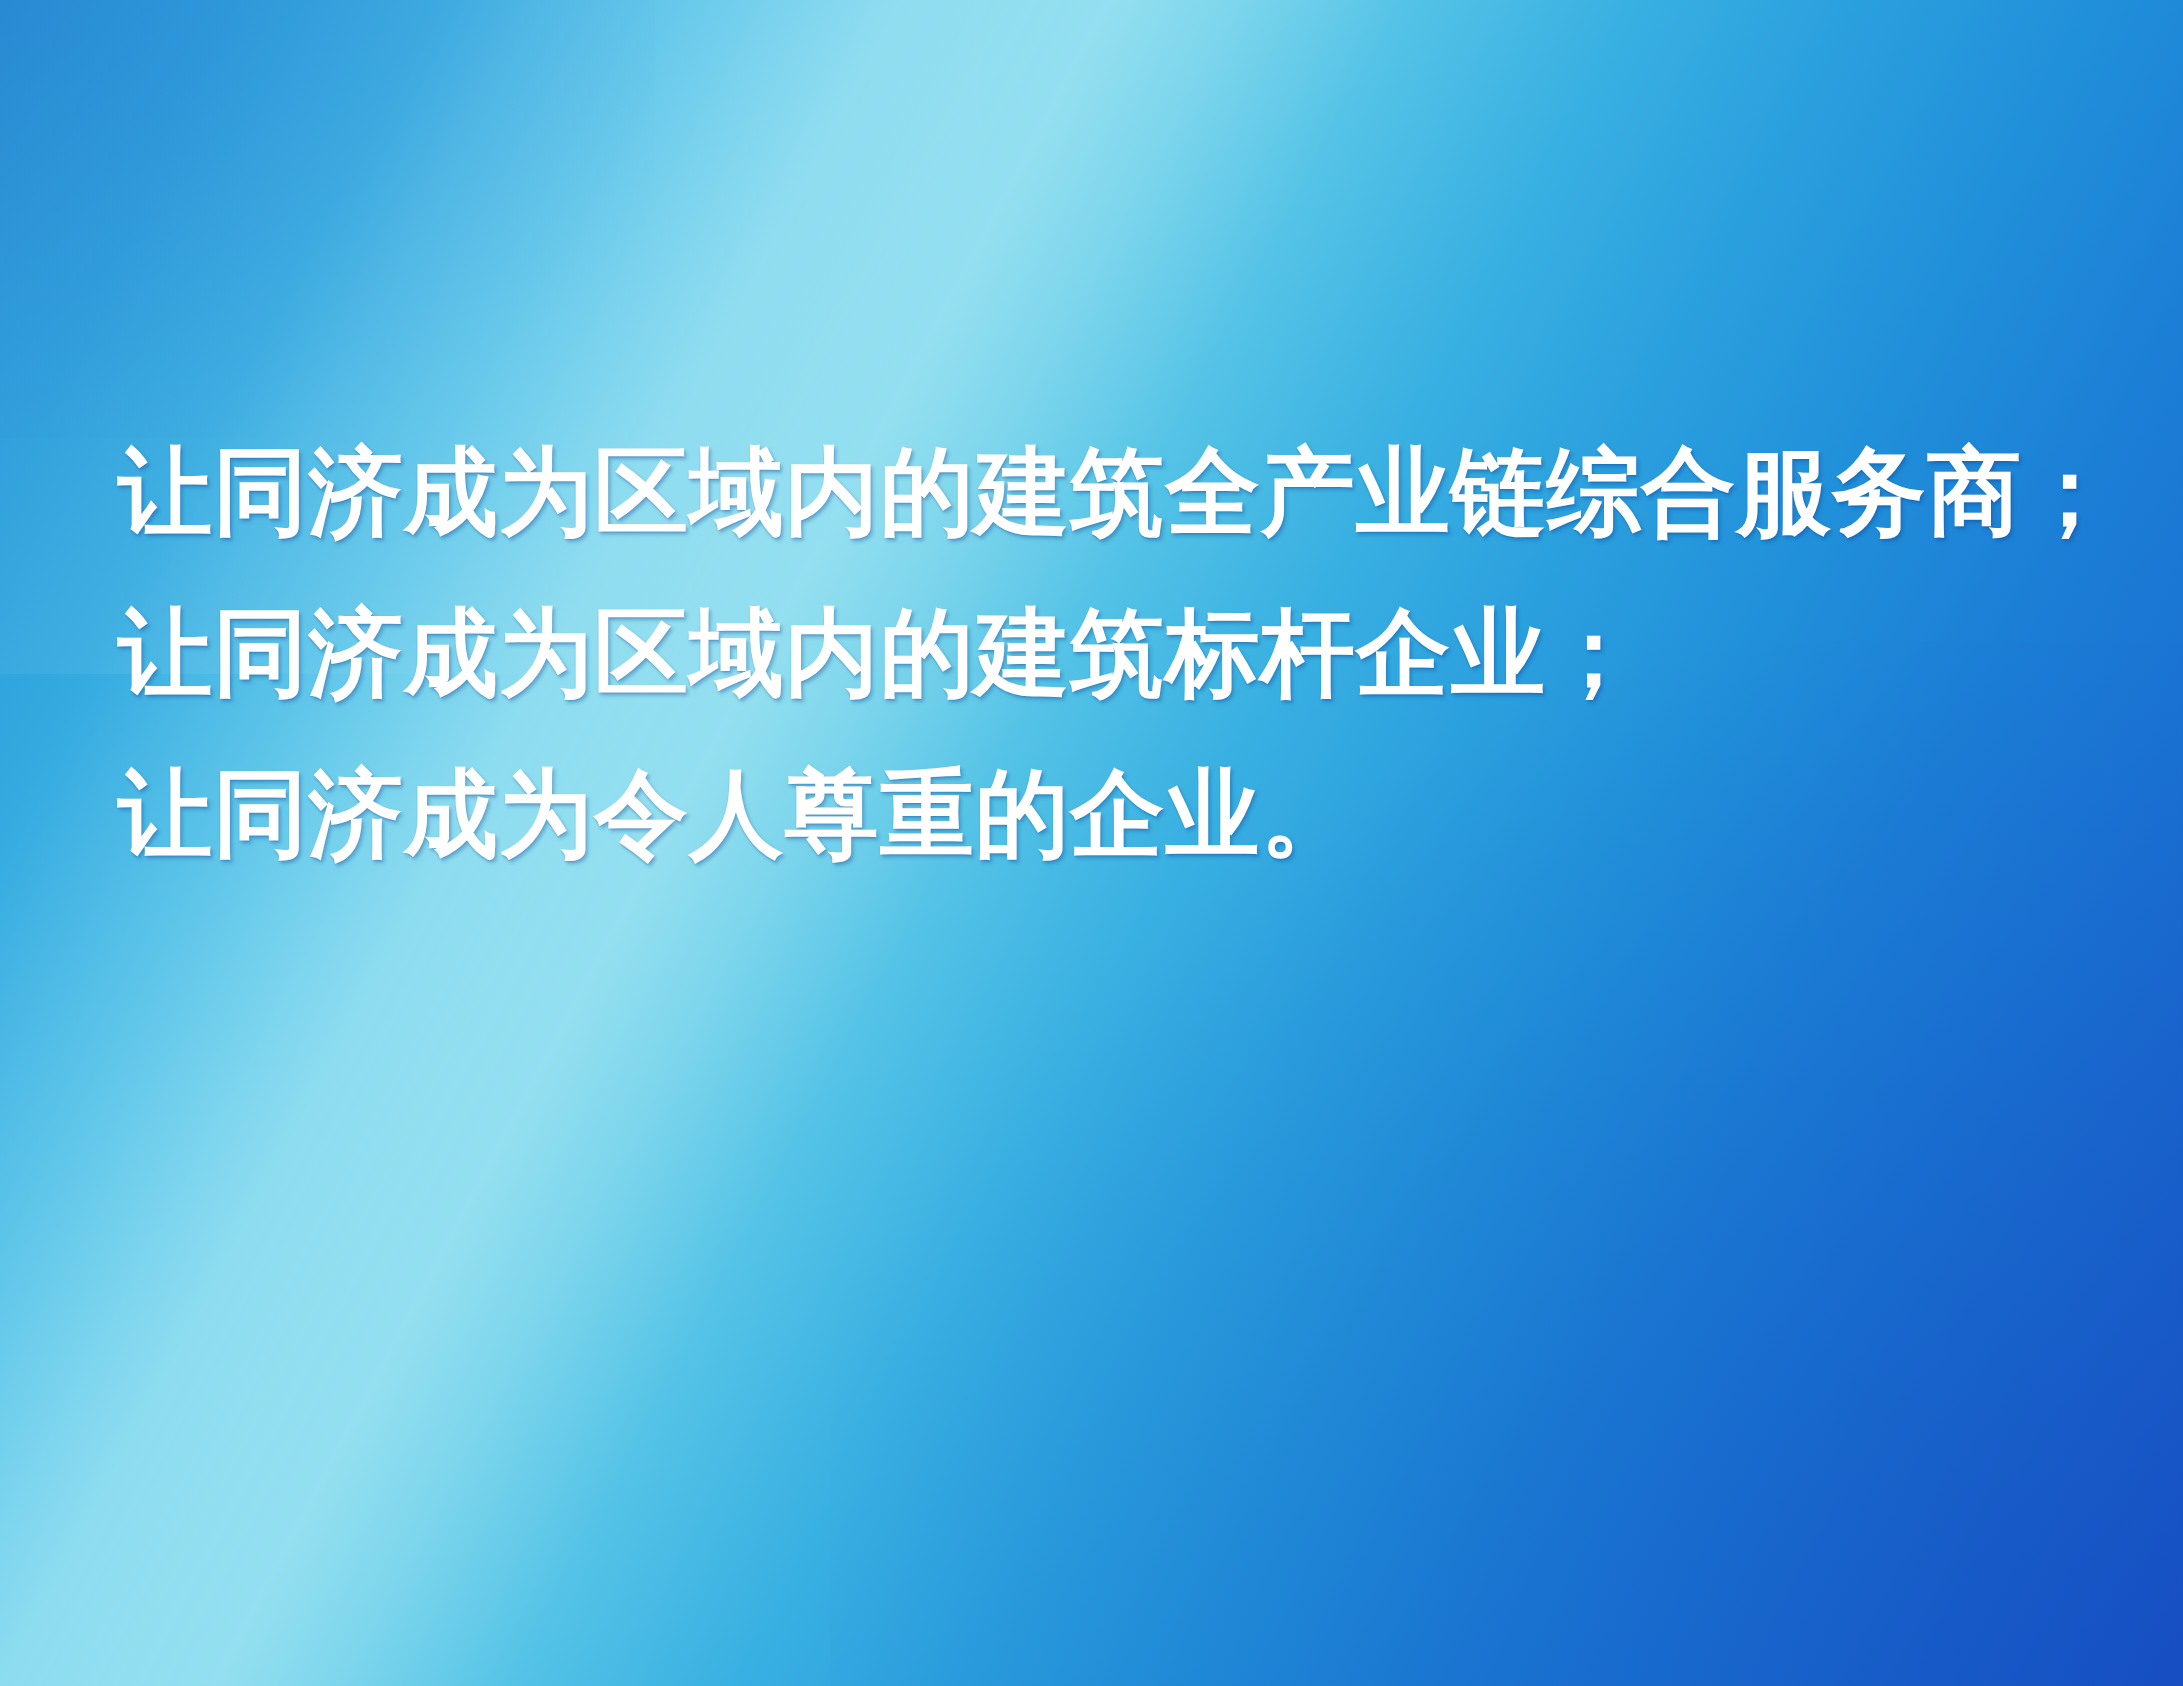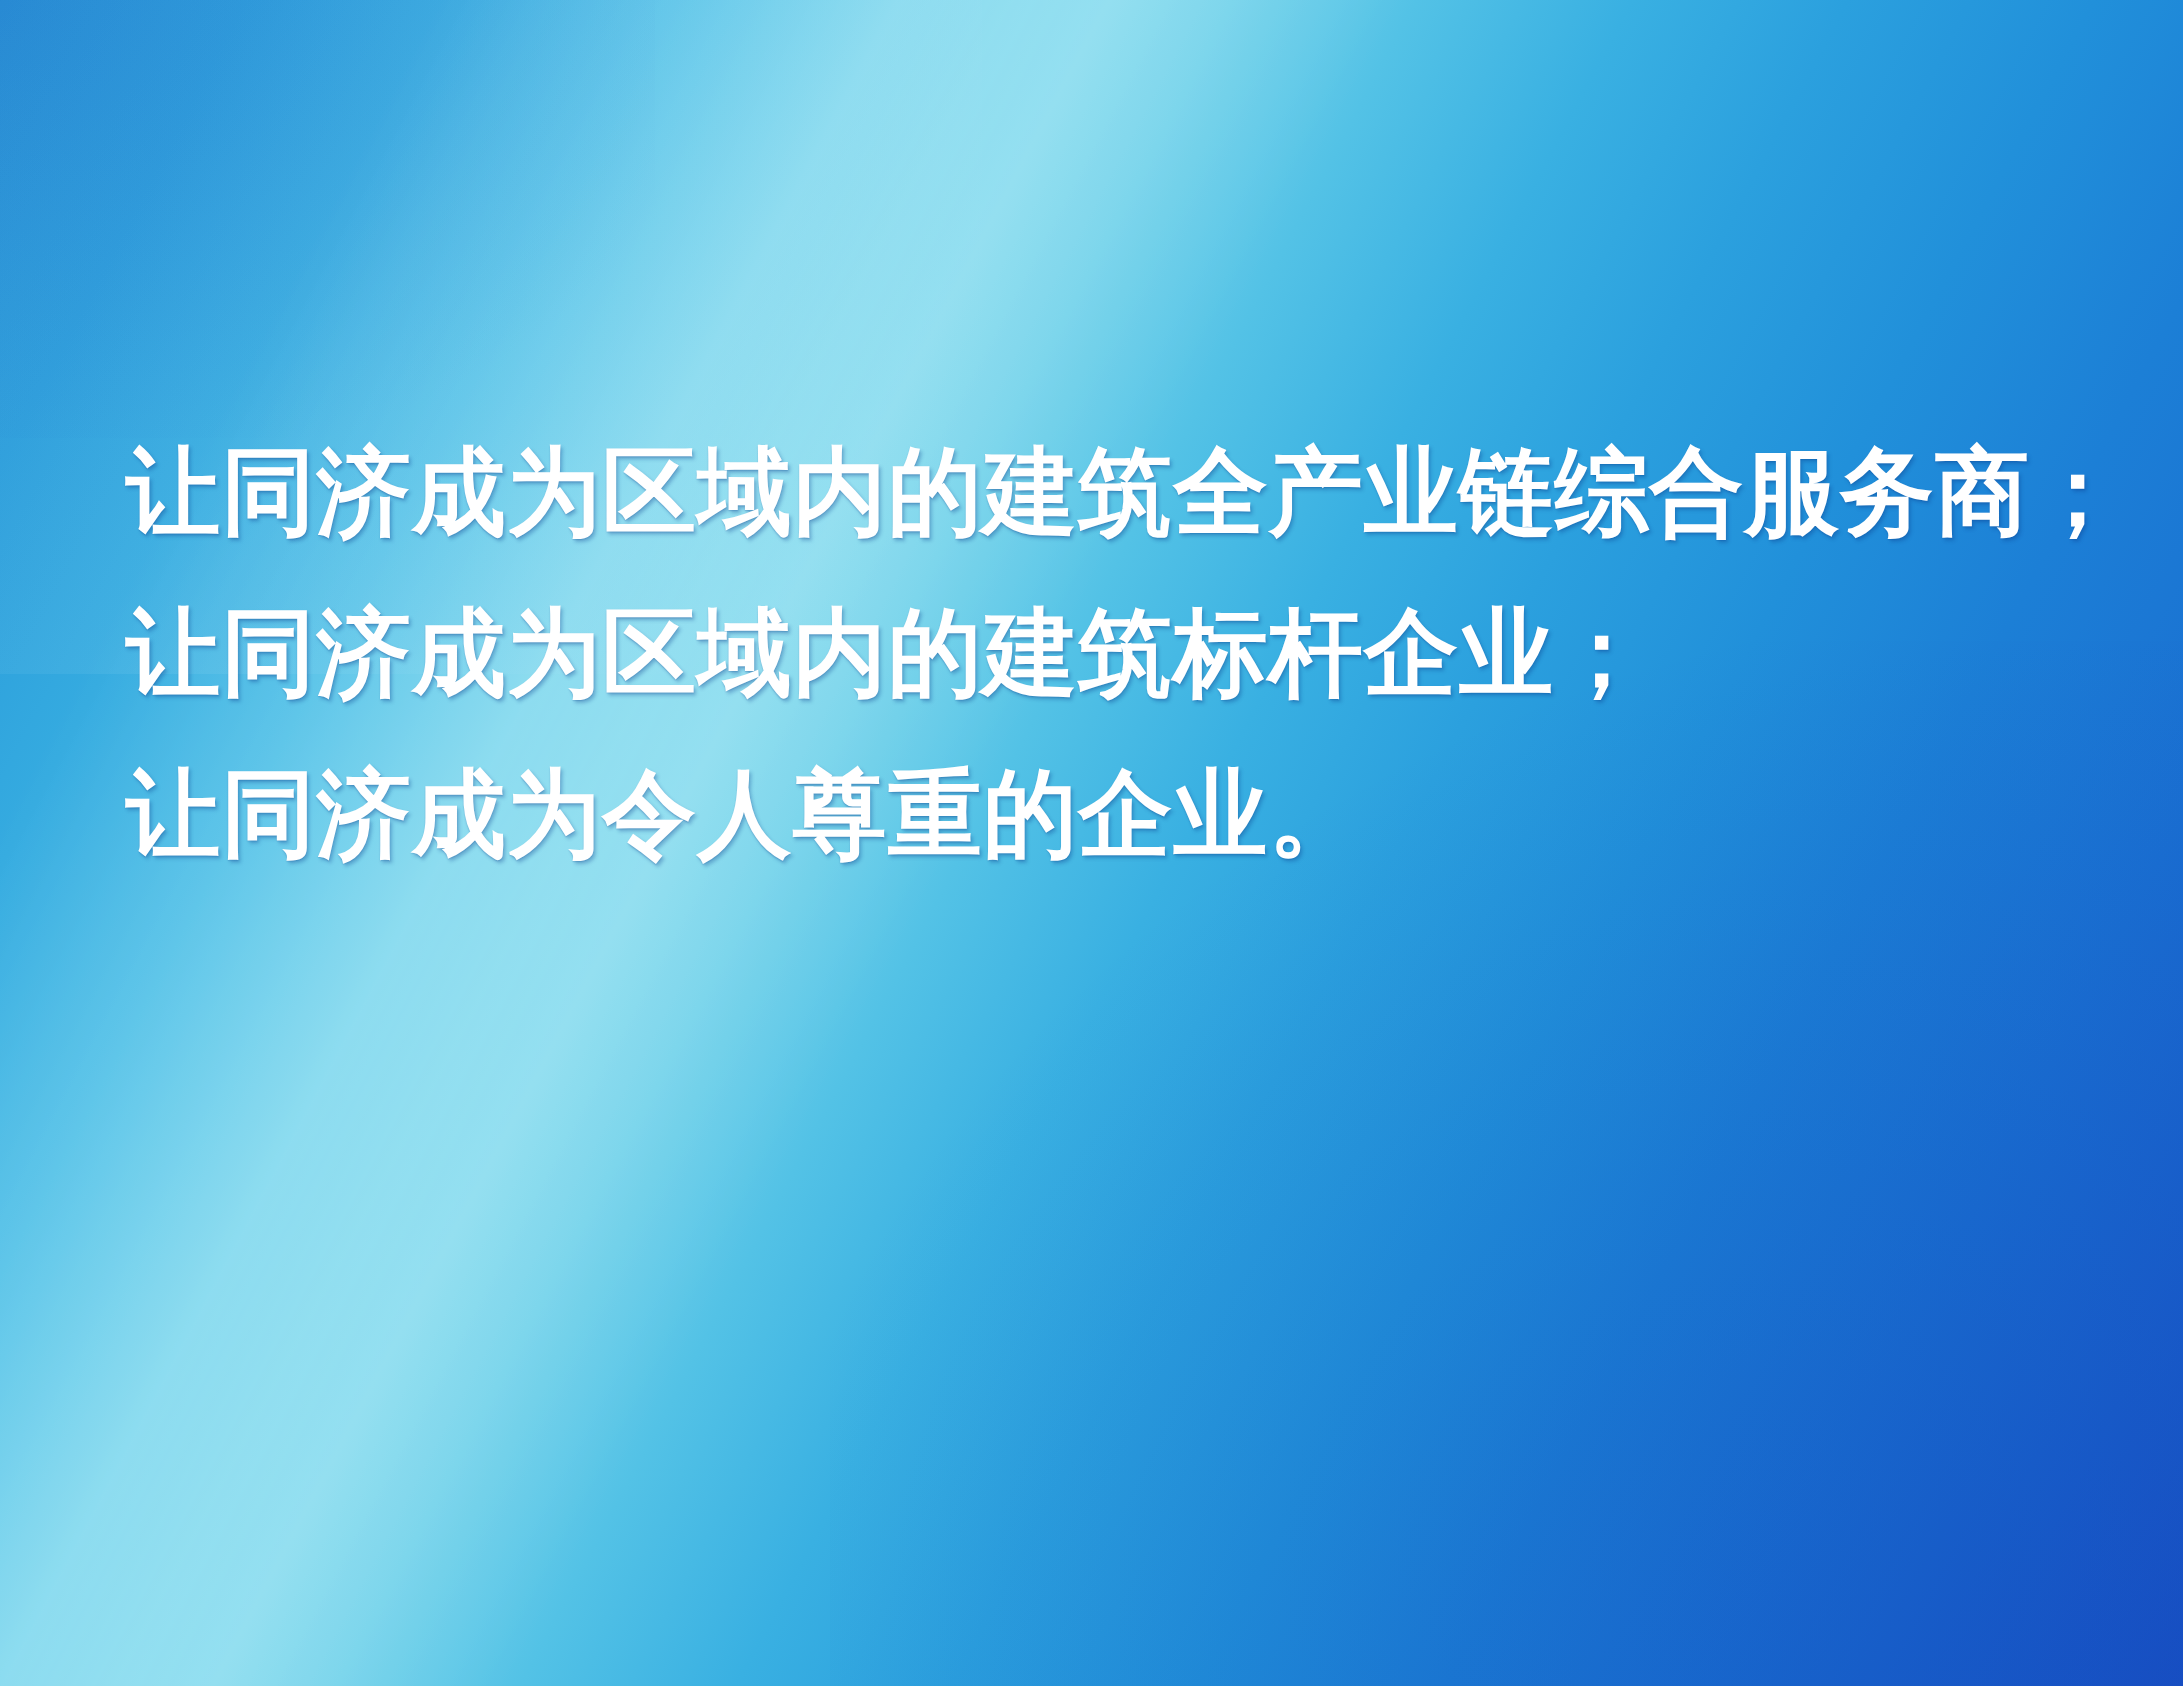--- a/index.html
+++ b/index.html
@@ -78,21 +78,21 @@
     width: 30%;
     height: 26%;
     pointer-events: none;
     background: radial-gradient(ellipse at 0% 0%,
       rgba(20,95,200,0.22) 0%,
       rgba(20,95,200,0.00) 80%);
   }
 
   #text-block {
     position: absolute;
-    left: 126px;
+    left: 118px;
     top: 444px;
     right: 90px;
   }
   .line {
     color: #ffffff;
     font-family: "DejaVu Serif", "Liberation Serif", serif;
     font-weight: 700;
     font-size: 96px;
     line-height: 1.0;
     letter-spacing: 0.012em;

